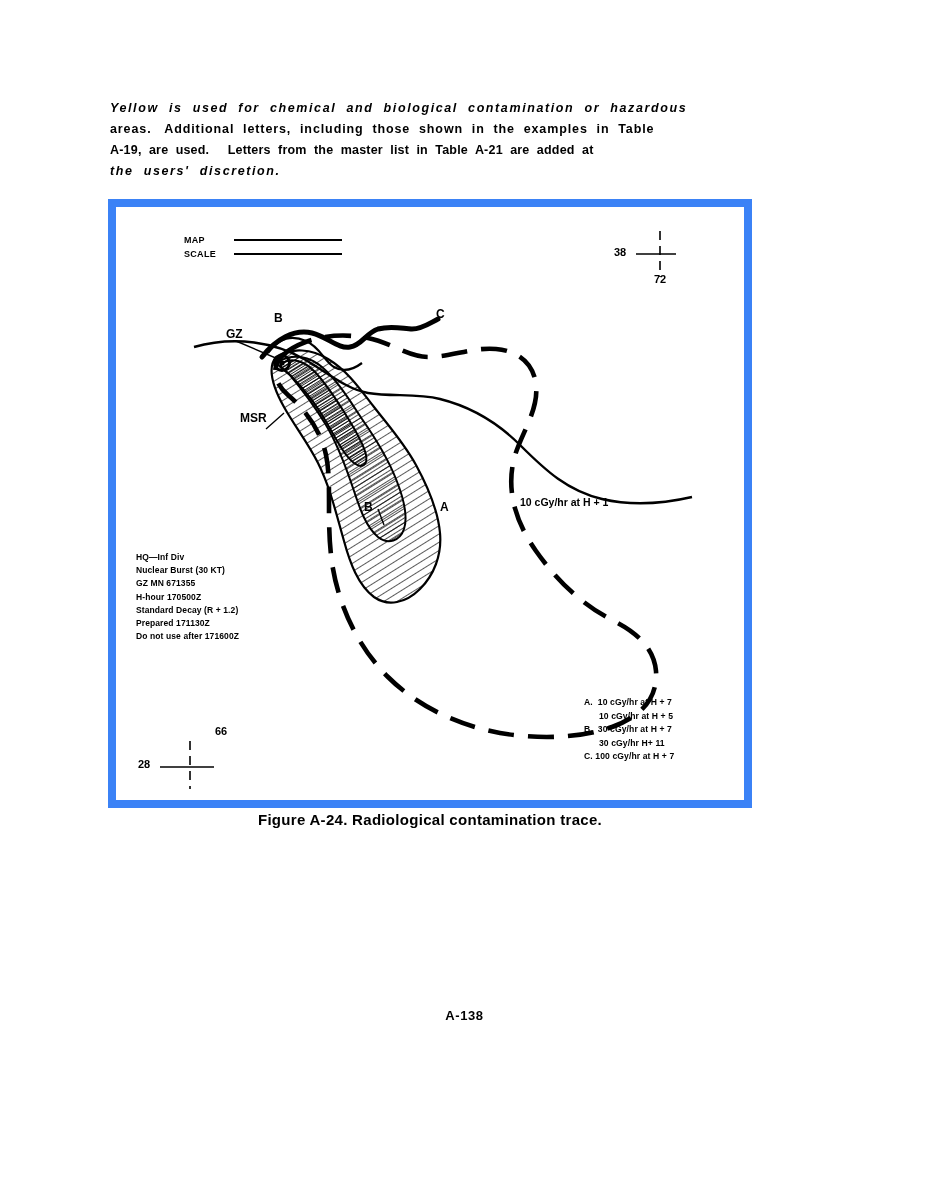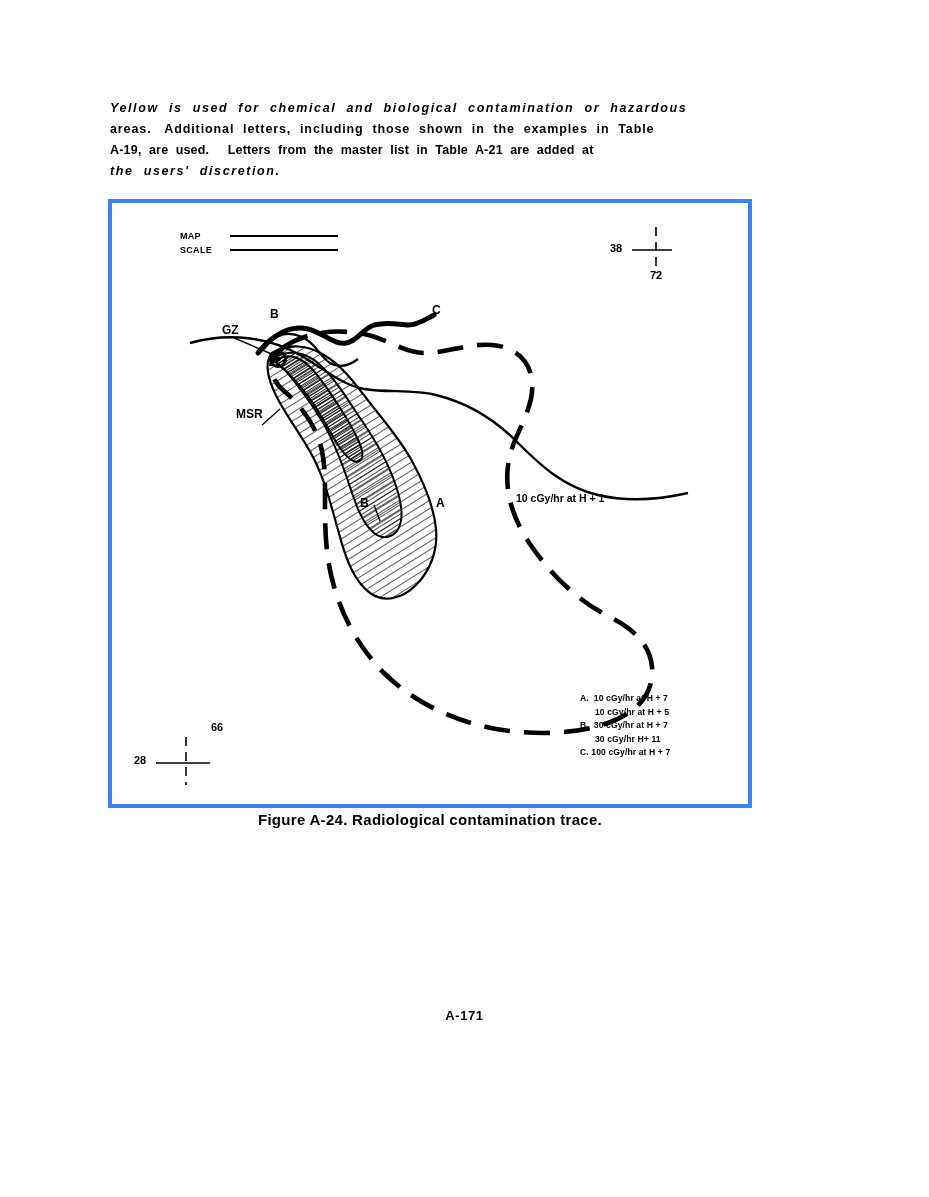--- a/index.html
+++ b/index.html
@@ -41,21 +41,21 @@
   .intro .sp2 { letter-spacing: 0.9px; }
   .intro .sp3 { letter-spacing: 0.2px; }
 
   
   .figure-frame {
     position: absolute;
     left: 108px;
     top: 199px;
     width: 644px;
     height: 609px;
-    border: 4px solid #3b82f6;
+    border: 8px solid #3b82f6;
     background: #fff;
     box-sizing: border-box;
   }
   .fig-inner {
     position: absolute;
     left: 0; top: 0;
     width: 100%;
     height: 100%;
   }
   .fig-caption {
@@ -265,28 +265,37 @@
 
       <span class="map-label" style="left:110px; top:120px;text-align:center;">GZ</span>
       <span class="map-label" style="left:124px; top:204px;">MSR</span>
       <span class="map-label" style="left:158px; top:104px;">B</span>
       <span class="map-label" style="left:320px; top:100px;">C</span>
       <span class="map-label" style="left:248px; top:293px;">B</span>
       <span class="map-label" style="left:324px; top:293px;">A</span>
 
       <span class="dose-label">10 cGy/hr at H + 1</span>
 
+      <div class="info-block">
+        <div>HQ—Inf Div</div>
+        <div>Nuclear Burst (30 KT)</div>
+        <div>GZ MN 671355</div>
+        <div>H-hour 170500Z</div>
+        <div>Standard Decay (R + 1.2)</div>
+        <div>Prepared 171130Z</div>
+        <div>Do not use after 171600Z</div>
+      </div>
 
       <div class="legend-block">
         <span class="le">A.  10 cGy/hr at H + 7</span>
         <span class="le">      10 cGy/hr at H + 5</span>
         <span class="le">B.  30 cGy/hr at H + 7</span>
         <span class="le">      30 cGy/hr H+ 11</span>
         <span class="le">C. 100 cGy/hr at H + 7</span>
       </div>
 
     </div>
   </div>
 
   <div class="fig-caption">Figure A-24. Radiological contamination trace.</div>
-  <div class="page-number">A-171</div>
+  <div class="page-number">A-138</div>
 
 </div>
 
 </body></html>

